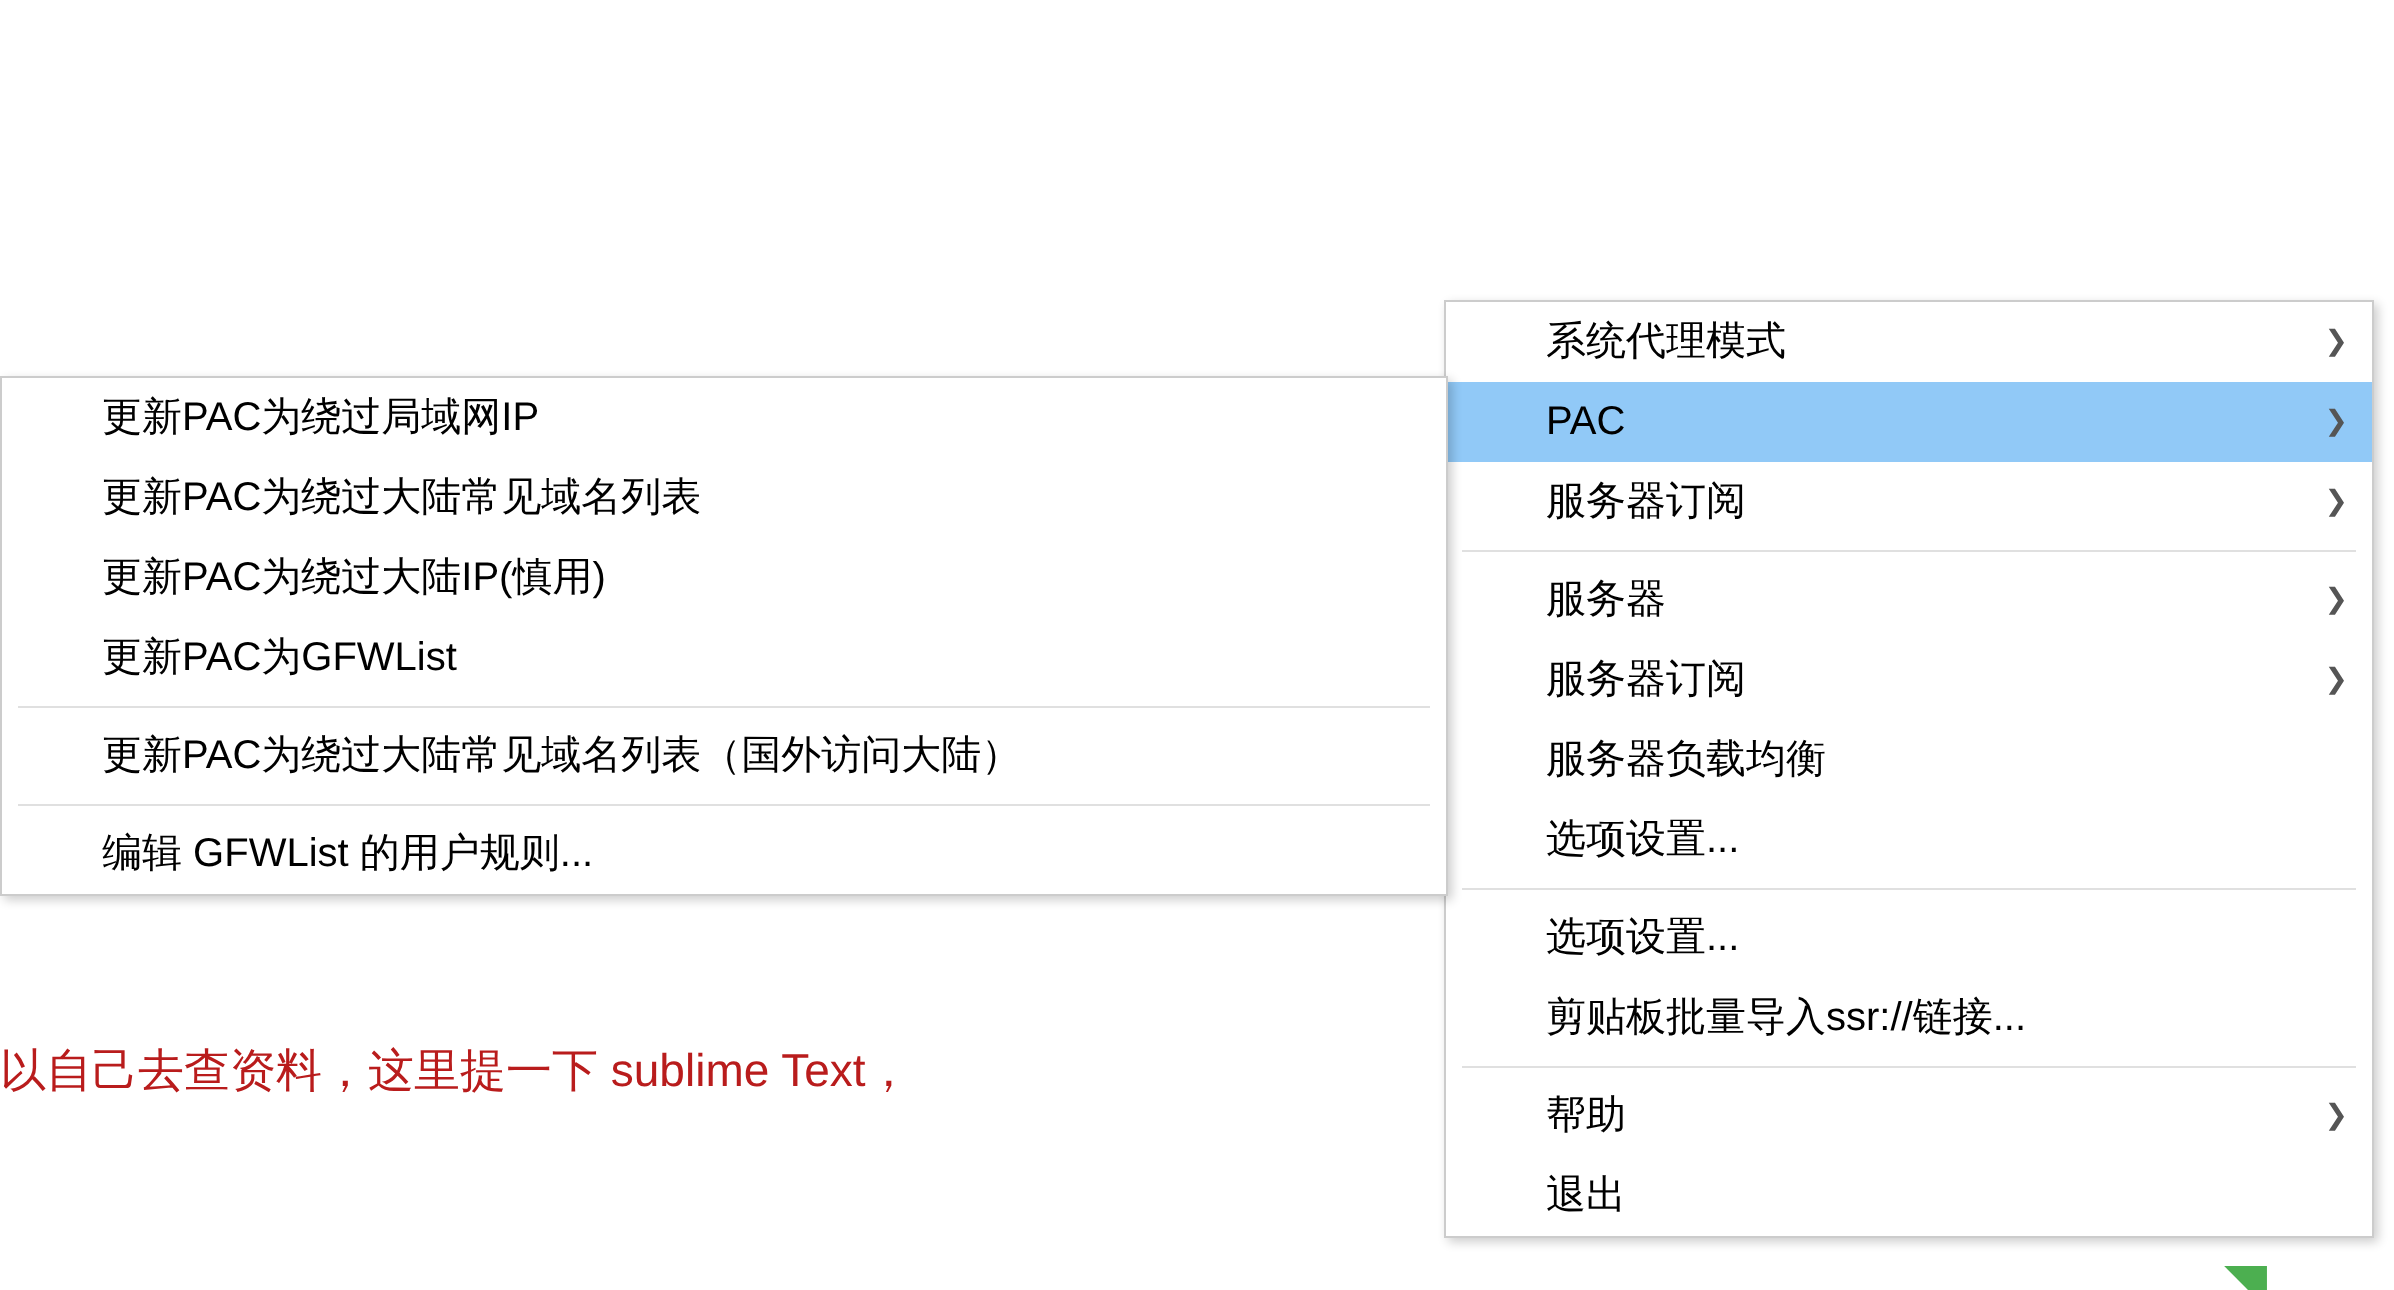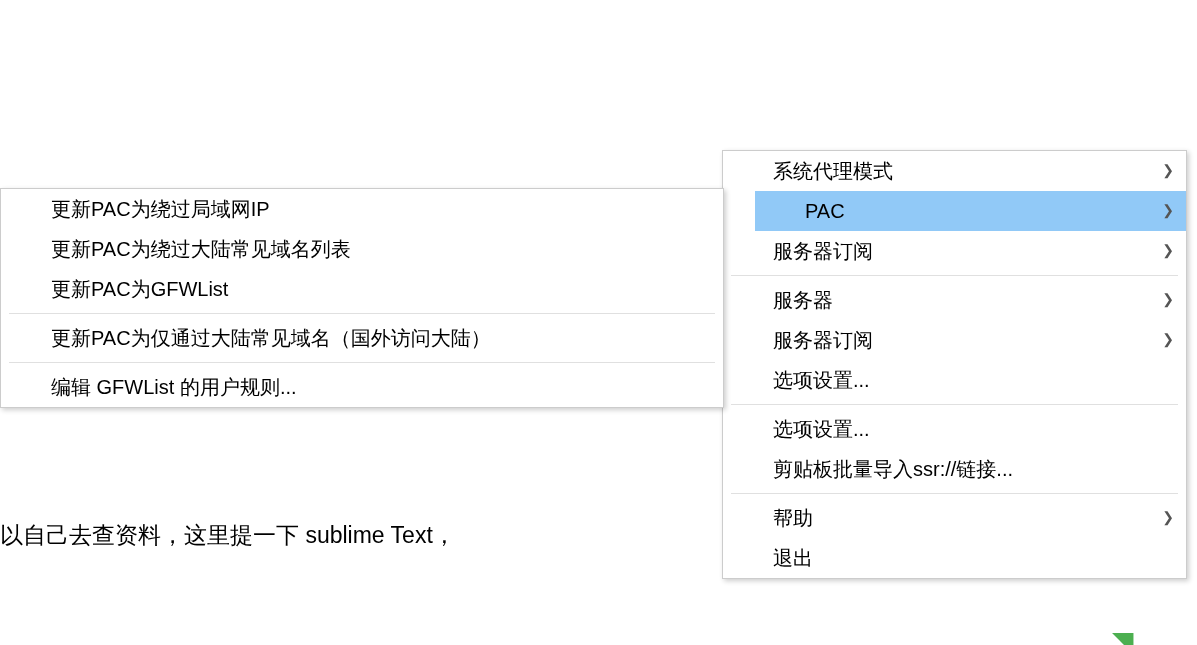--- a/index.html
+++ b/index.html
@@ -36,41 +36,40 @@
       padding: 6px 40px 6px 50px;
       cursor: default;
       position: relative;
       line-height: 1.4;
       display: flex;
       align-items: flex-end;
       min-height: 38px;
     }
     .menu-item.highlighted {
       background: #91c9f7;
-      margin-left: 32px;
     }
     .menu-item .arrow {
       position: absolute;
       right: 12px;
       top: 50%;
       transform: translateY(-50%);
       font-size: 14px;
       color: #555;
     }
     .separator {
       height: 1px;
       background: #e0e0e0;
       margin: 4px 8px;
     }
     .background-text {
       position: absolute;
       left: 0px;
       top: 520px;
       font-size: 23px;
-      color: #000000;
+      color: #b91c1c;
       white-space: nowrap;
     }
     .bg-icon {
       position: absolute;
       right: 45px;
       bottom: 0px;
       width: 40px;
       height: 20px;
       color: #4caf50;
       font-size: 28px;
@@ -100,20 +99,23 @@
   <div class="separator"></div>
   <div class="menu-item">
     <span>服务器</span>
     <span class="arrow">❯</span>
   </div>
   <div class="menu-item">
     <span>服务器订阅</span>
     <span class="arrow">❯</span>
   </div>
   <div class="menu-item">
+    <span>服务器负载均衡</span>
+  </div>
+  <div class="menu-item">
     <span>选项设置...</span>
   </div>
   <div class="separator"></div>
   <div class="menu-item">
     <span>选项设置...</span>
   </div>
   <div class="menu-item">
     <span>剪贴板批量导入ssr://链接...</span>
   </div>
   <div class="separator"></div>
@@ -127,23 +129,26 @@
 </div>
 
 <div class="context-menu sub-menu">
   <div class="menu-item">
     <span>更新PAC为绕过局域网IP</span>
   </div>
   <div class="menu-item">
     <span>更新PAC为绕过大陆常见域名列表</span>
   </div>
   <div class="menu-item">
+    <span>更新PAC为绕过大陆IP(慎用)</span>
+  </div>
+  <div class="menu-item">
     <span>更新PAC为GFWList</span>
   </div>
   <div class="separator"></div>
   <div class="menu-item">
-    <span>更新PAC为仅通过大陆常见域名（国外访问大陆）</span>
+    <span>更新PAC为绕过大陆常见域名列表（国外访问大陆）</span>
   </div>
   <div class="separator"></div>
   <div class="menu-item">
     <span>编辑 GFWList 的用户规则...</span>
   </div>
 </div>
 
 </body></html>

